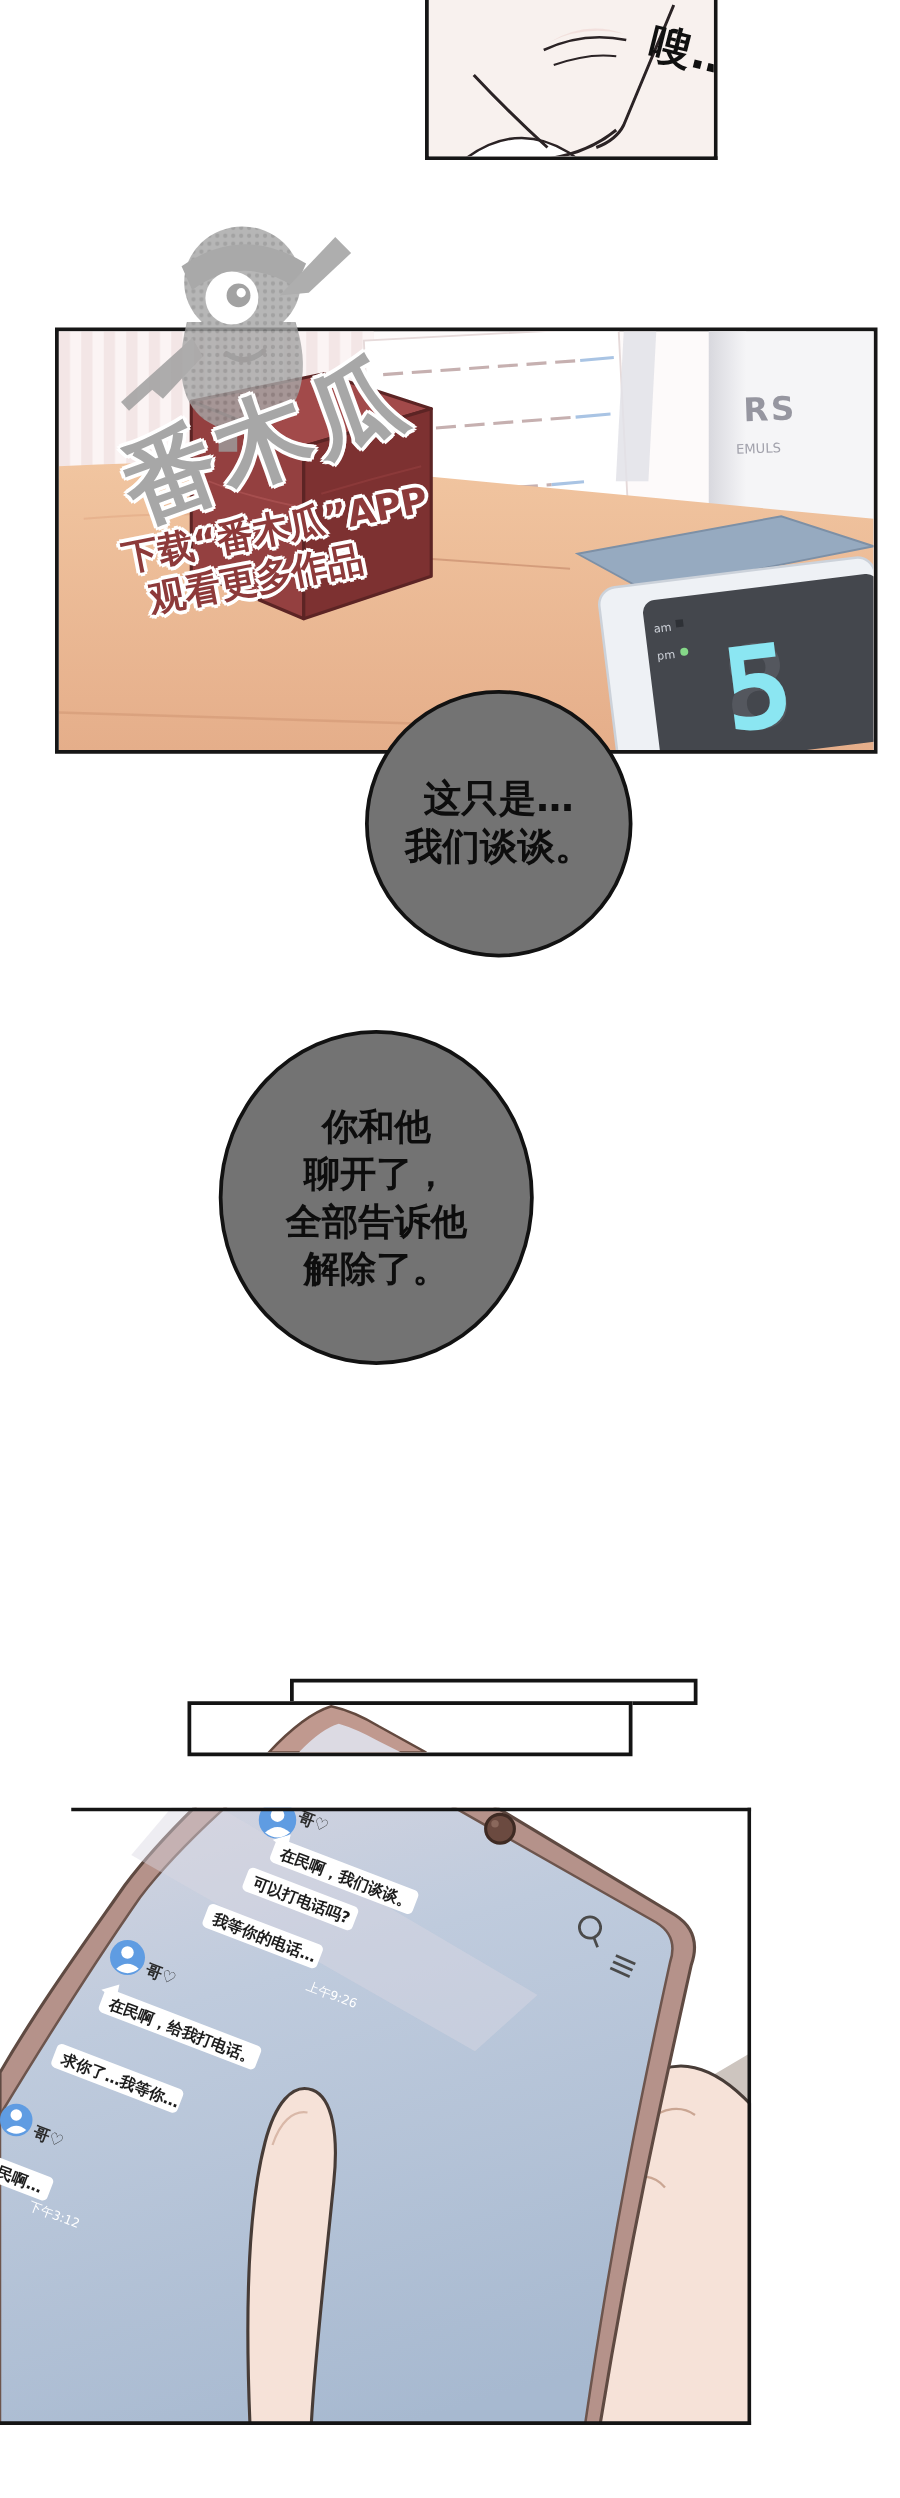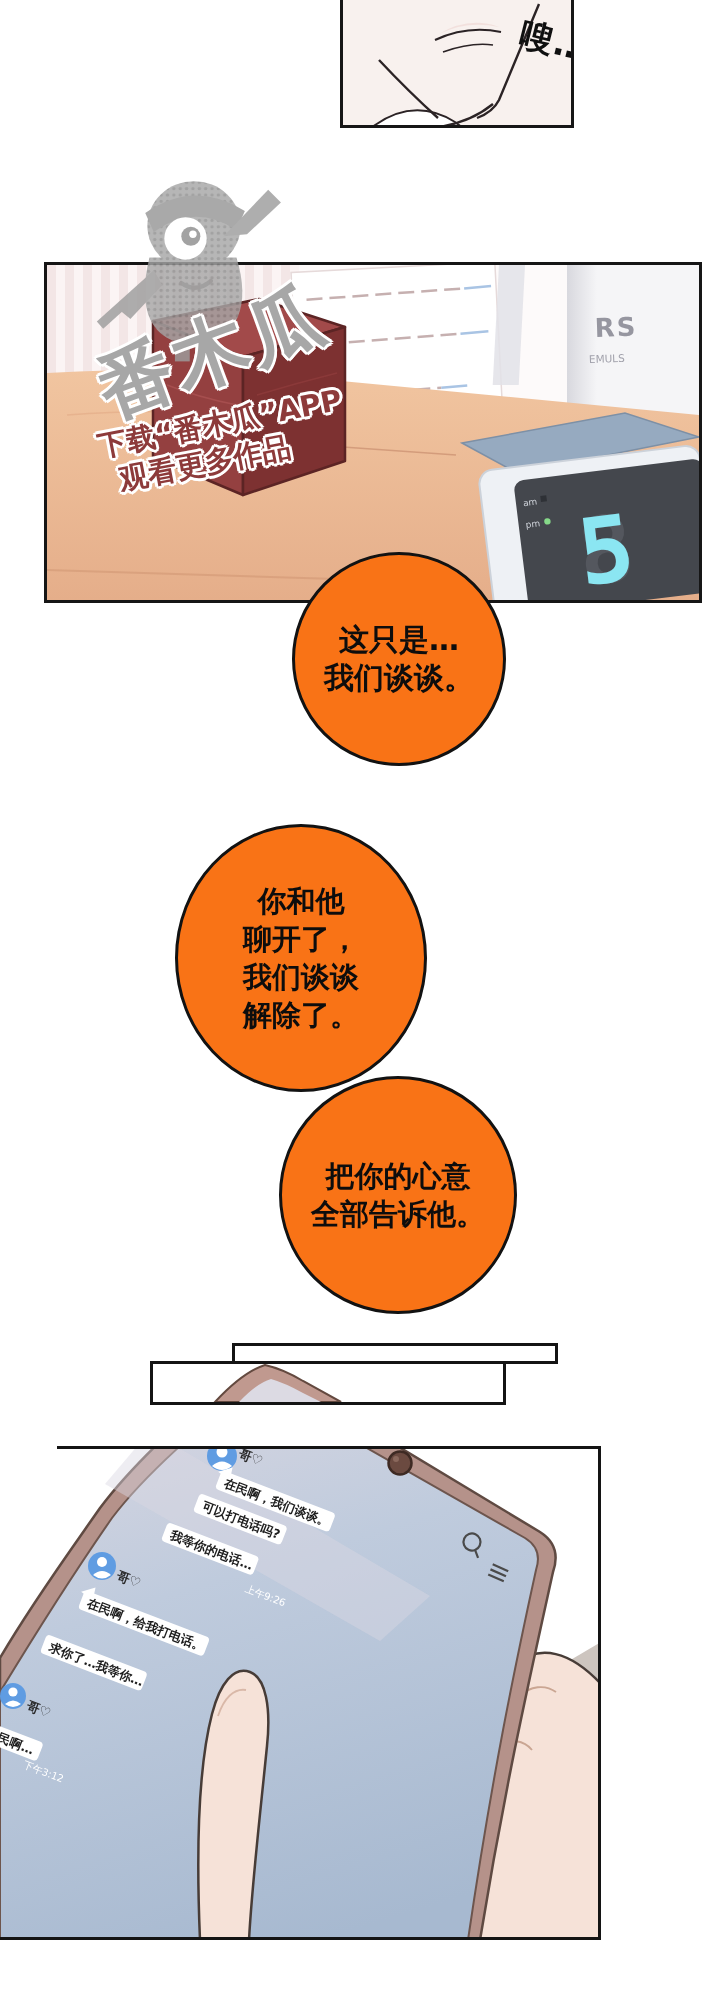--- a/index.html
+++ b/index.html
@@ -22,21 +22,21 @@
   .wm-outline{text-shadow:-2px -2px 0 #fff,2px -2px 0 #fff,-2px 2px 0 #fff,2px 2px 0 #fff,
      3px 0 0 #fff,-3px 0 0 #fff,0 3px 0 #fff,0 -3px 0 #fff;}
   #wm-big{left:62px;top:302px;width:300px;transform:rotate(-20deg);font-size:76px;font-weight:bold;
     color:rgba(152,152,152,.85);text-align:center;letter-spacing:3px;pointer-events:none;}
   #wm-red1{left:30px;top:404px;width:380px;transform:rotate(-11deg);font-size:29px;font-weight:bold;
     color:#8d3a3a;text-align:center;pointer-events:none;}
   #wm-red2{left:55px;top:444px;width:300px;transform:rotate(-11deg);font-size:29px;font-weight:bold;
     color:#8d3a3a;text-align:center;pointer-events:none;}
 
   
-  .bubble{box-sizing:border-box;background:#f97316;border:3px solid #121212;border-radius:50%;
+  .bubble{box-sizing:border-box;background:#737373;border:3px solid #121212;border-radius:50%;
     display:flex;align-items:center;justify-content:center;text-align:center;
     font-weight:bold;color:#0d0d0d;font-size:30px;line-height:38px;}
   #bubble1{left:292px;top:552px;width:214px;height:214px;}
   #bubble2{left:175px;top:824px;width:252px;height:268px;font-size:29px;text-align:center;}
   #bubble3{left:279px;top:1076px;width:238px;height:238px;font-size:29px;}
 
   
   .strip{box-sizing:border-box;background:#fff;border:3px solid #141414;}
   #stripA{left:232px;top:1343px;width:326px;height:21px;}
   #stripB{left:150px;top:1361px;width:356px;height:44px;overflow:hidden;}
@@ -171,28 +171,22 @@
   <div id="bubble1" class="abs bubble">
     <div>
       <div>这只是…</div>
       <div>我们谈谈。</div>
     </div>
   </div>
   <div id="bubble2" class="abs bubble">
     <div>
       <div>你和他</div>
       <div>聊开了，</div>
-      <div>我们谈谈</div>
+      <div>全部告诉他</div>
       <div>解除了。</div>
-    </div>
-  </div>
-  <div id="bubble3" class="abs bubble">
-    <div>
-      <div>把你的心意</div>
-      <div>全部告诉他。</div>
     </div>
   </div>
 
   <div id="stripA" class="abs strip"></div>
   <div id="stripB" class="abs strip">
     <svg width="350" height="38" viewBox="0 0 350 38">
       <path d="M 62,38 Q 90,8 112,1 Q 130,5 150,17 L 188,38 Z" fill="#c0998f" stroke="#63493f" stroke-width="2"></path>
       <path d="M 86,38 Q 104,19 118,15 Q 132,19 150,29 L 168,38 Z" fill="#dcdae3"></path>
     </svg>
   </div>

